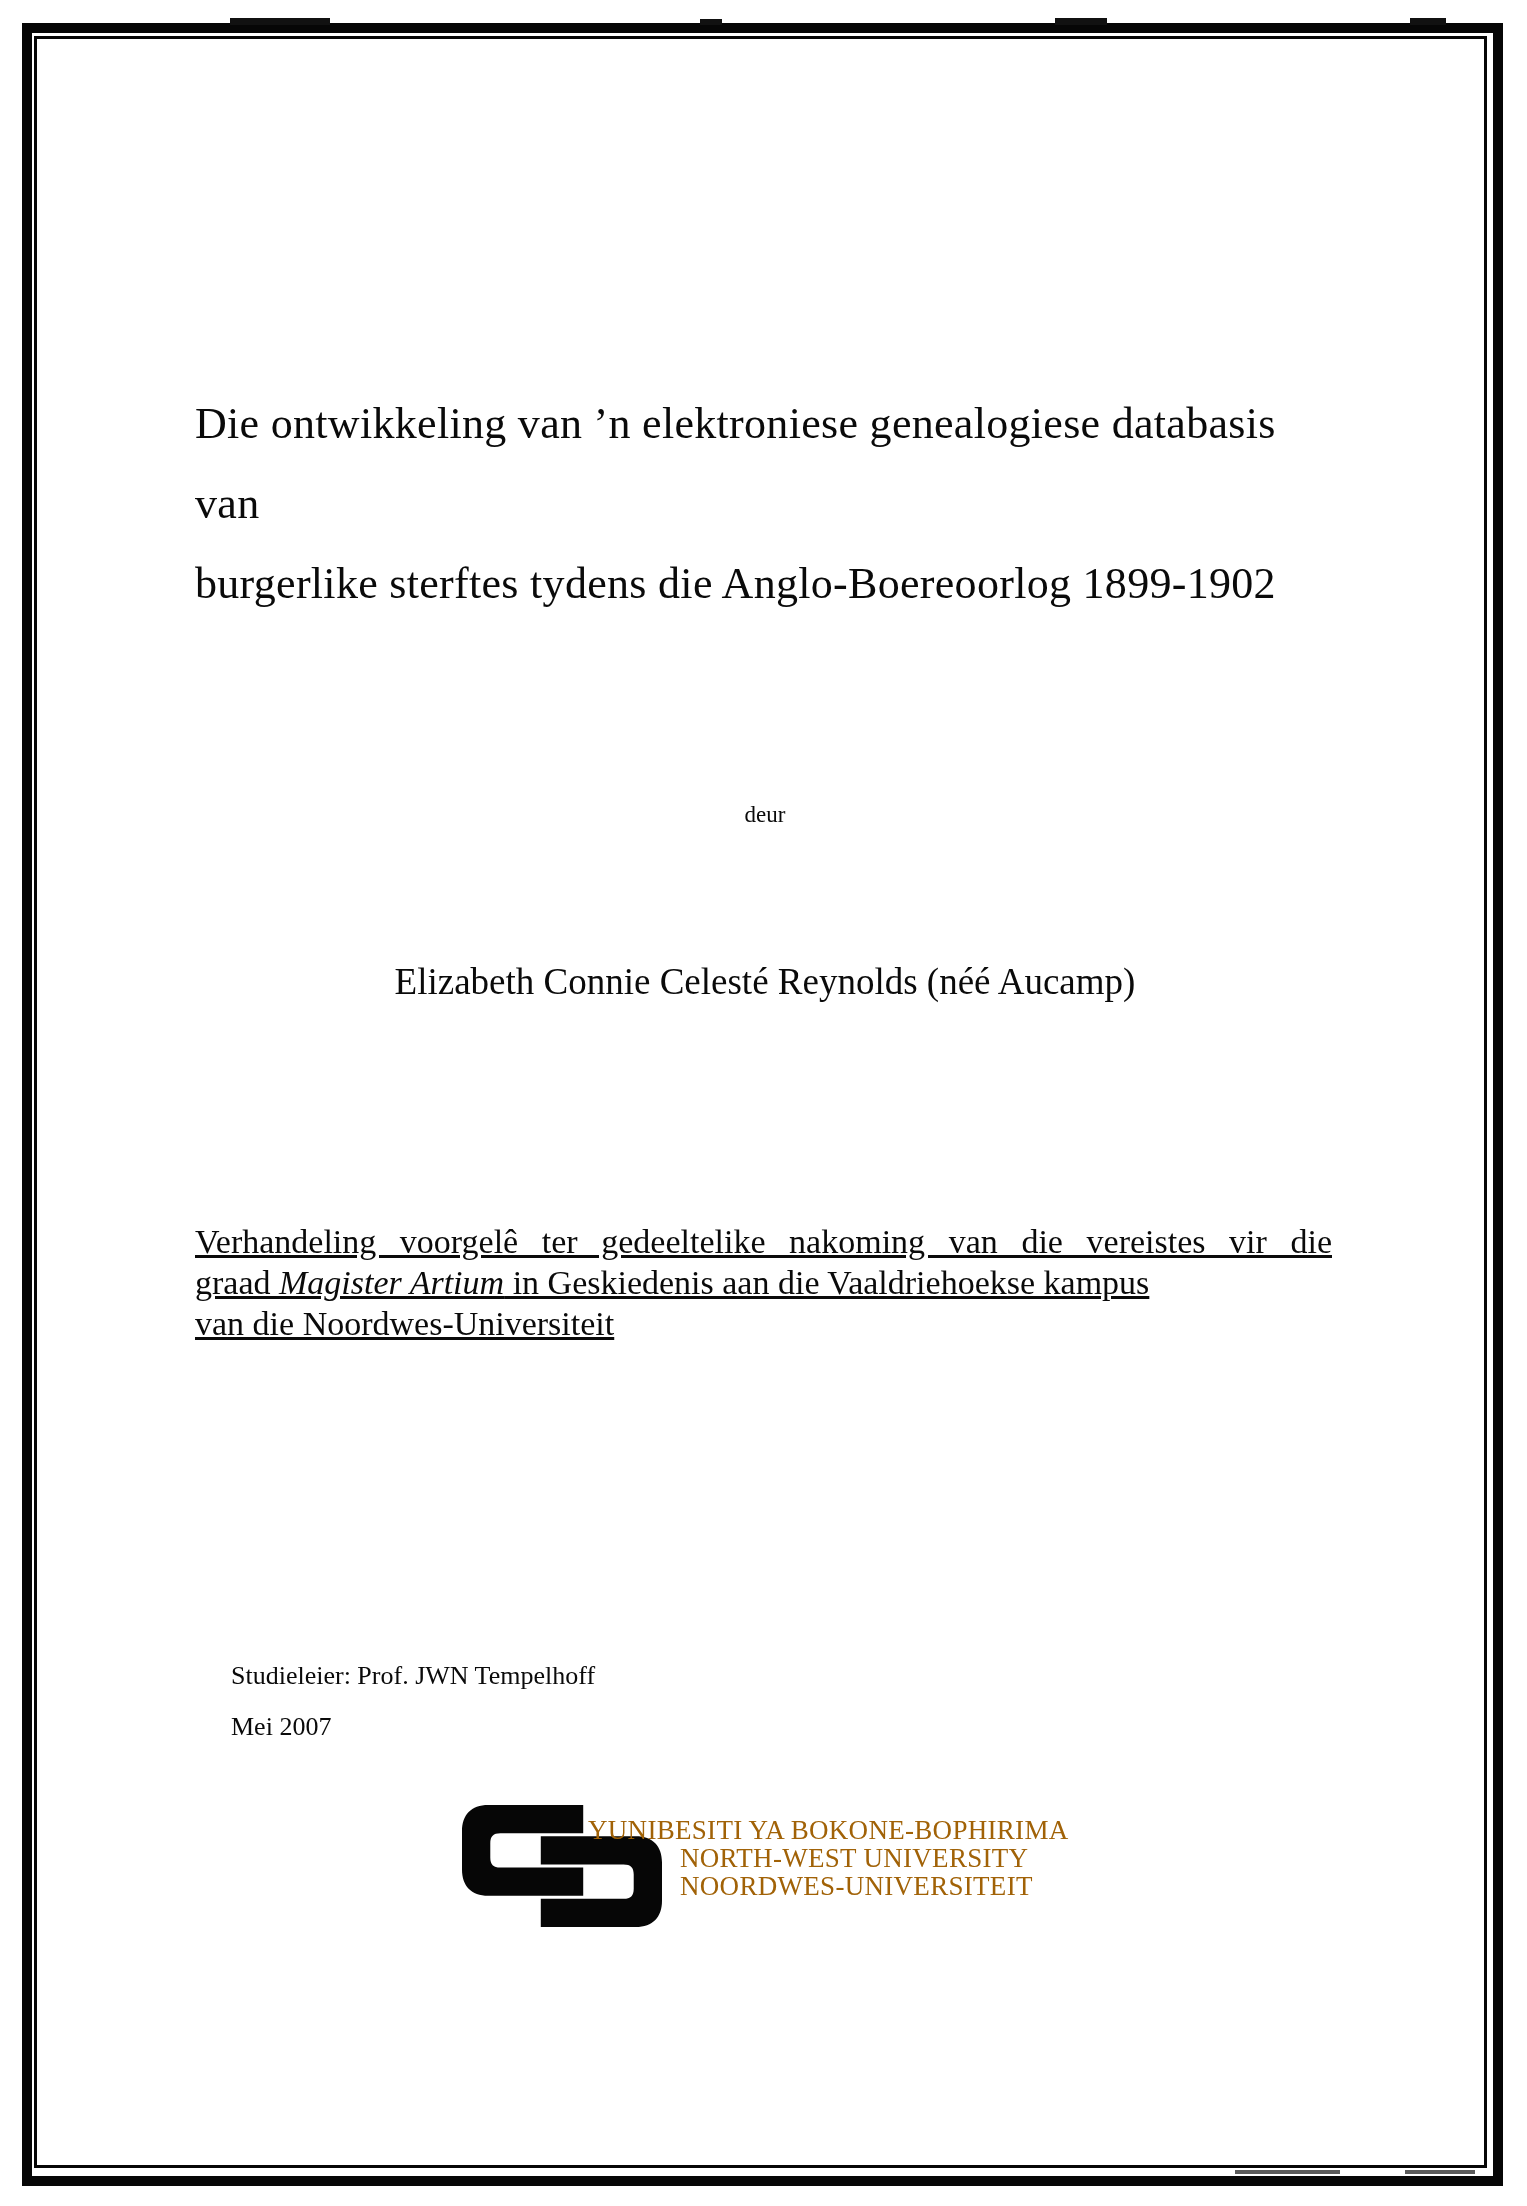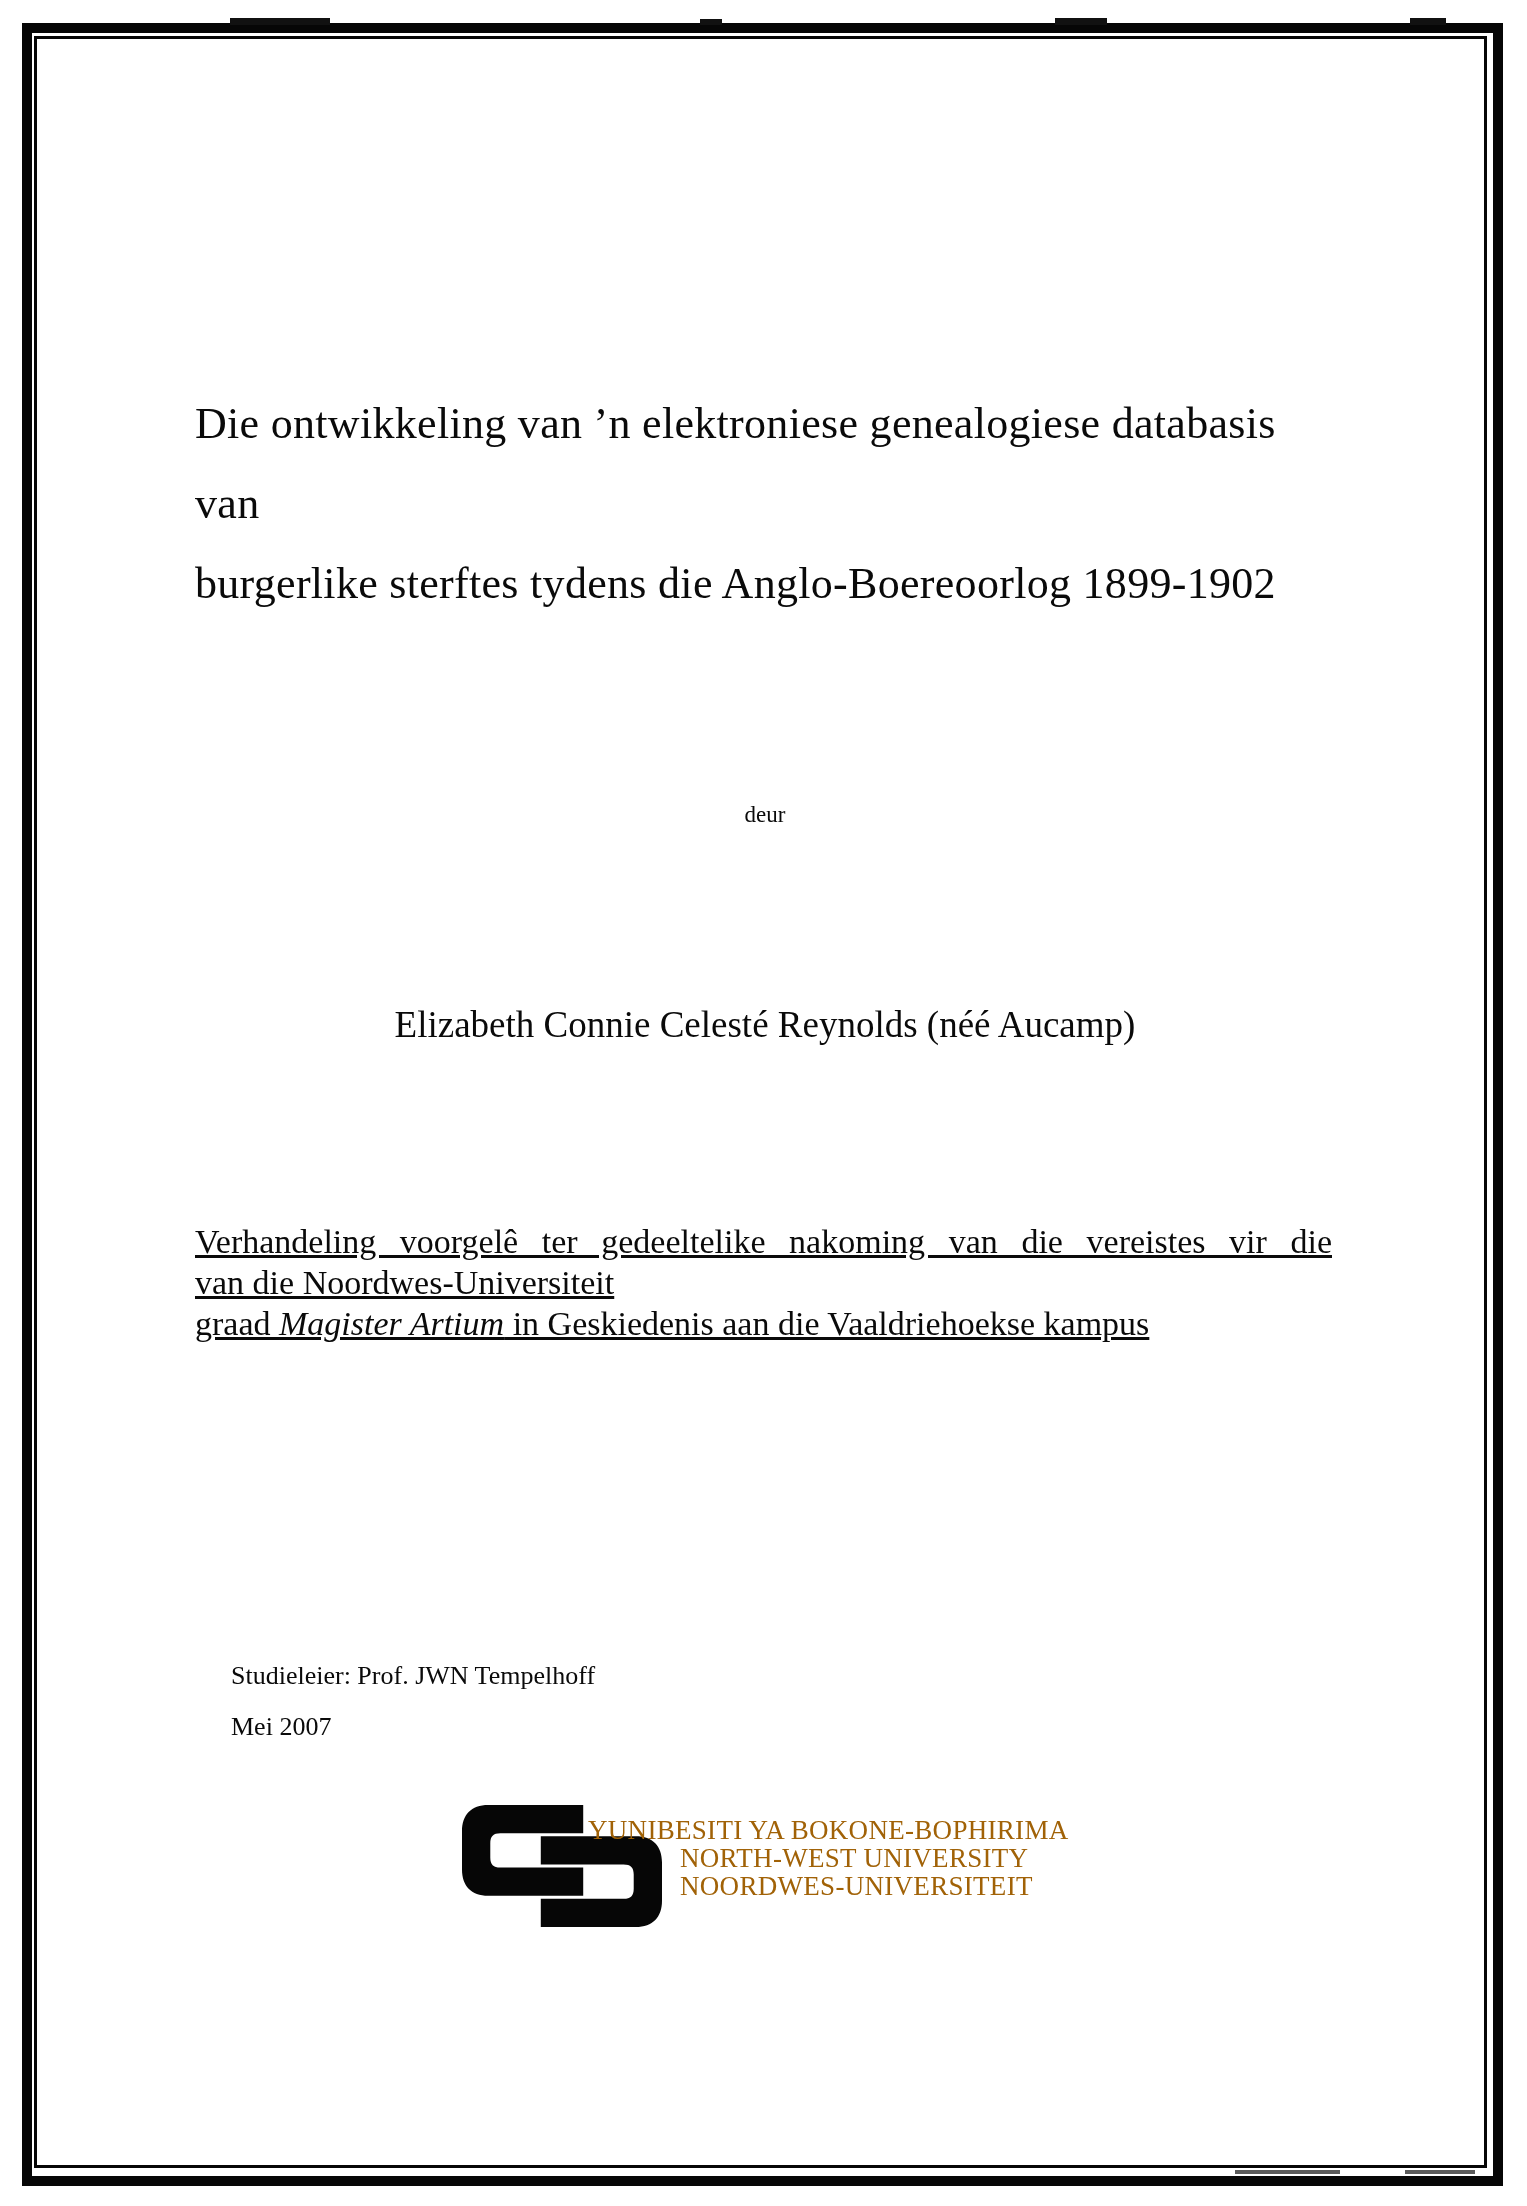--- a/index.html
+++ b/index.html
@@ -49,21 +49,20 @@
     left: 195px; top: 802px; width: 1140px;
     font-size: 23px;
     text-align: center;
   }
 
   .author {
     position: absolute;
     left: 195px; top: 960px; width: 1140px;
     font-size: 37px;
     text-align: center;
-    margin-top: 43px;
   }
 
   .statement {
     position: absolute;
     left: 195px; top: 1221px; width: 1137px;
     font-size: 34px;
     line-height: 41px;
     text-decoration: underline;
   }
   .statement .just {
@@ -114,22 +113,22 @@
   <span class="tline">Die ontwikkeling van ’n elektroniese genealogiese databasis van</span>
   <span class="tline">burgerlike sterftes tydens die Anglo-Boereoorlog 1899-1902</span>
 </h1>
 
 <div class="byline">deur</div>
 
 <div class="author">Elizabeth Connie Celesté Reynolds (néé Aucamp)</div>
 
 <div class="statement">
   <div class="just">Verhandeling voorgelê ter gedeeltelike nakoming van die vereistes vir die</div>
+  <div><span>graad </span><em>Magister Artium</em><span> in Geskiedenis aan die Vaaldriehoekse kampus</span></div>
   <div>van die Noordwes-Universiteit</div>
-  <div><span>graad </span><em>Magister Artium</em><span> in Geskiedenis aan die Vaaldriehoekse kampus</span></div>
 </div>
 
 <div class="supervisor">
   <div>Studieleier: Prof. JWN Tempelhoff</div>
   <div>Mei 2007</div>
 </div>
 
 <svg class="logo-mark" viewBox="0 0 198 123" aria-hidden="true">
   <path fill="#060606" d="M 120 0 H 26 C 9 0 0 10 0 26 V 64 C 0 80 9 90 26 90 H 120 V 62 H 38 C 31 62 28 59 28 52 V 38 C 28 31 31 28 38 28 H 120 Z"></path>
   <path fill="#060606" transform="translate(78,31) rotate(180,60,45)" d="M 120 0 H 26 C 9 0 0 10 0 26 V 64 C 0 80 9 90 26 90 H 120 V 62 H 38 C 31 62 28 59 28 52 V 38 C 28 31 31 28 38 28 H 120 Z"></path>

